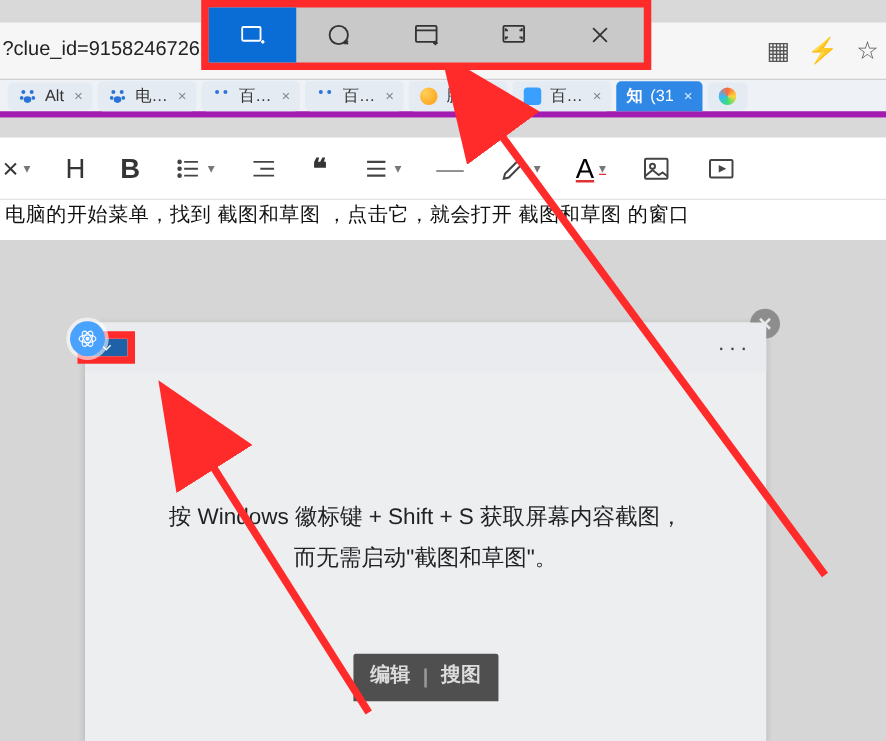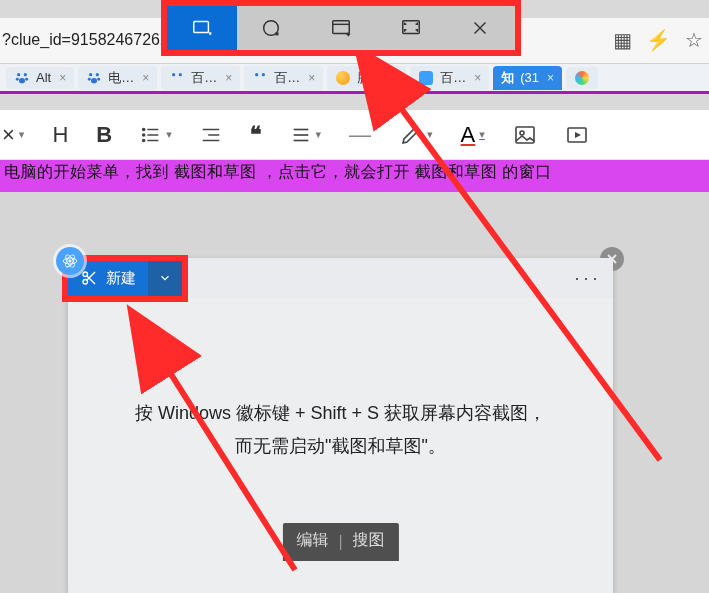--- a/index.html
+++ b/index.html
@@ -51,21 +51,21 @@
     display: flex; gap: 14px;
     color: #555;
   }
   .browser-right-icons span { font-size: 20px; }
 
   
   .tab-strip {
     position: absolute;
     left: 0; top: 64px; width: 709px; height: 30px;
     background: #eef2f6;
-    border-bottom: 3px solid #a21caf;
+    border-bottom: 5px solid #a21caf;
     display: flex;
     align-items: center;
     gap: 4px;
     padding-left: 6px;
     z-index: 2;
   }
   .tab {
     display: flex; align-items: center; gap: 6px;
     padding: 3px 8px;
     font-size: 13px;
@@ -93,21 +93,21 @@
   }
   .edbtn { color:#353535; font-size: 22px; display:flex; align-items:center; gap:2px;}
   .edbtn .caret { font-size:11px; color:#777; margin-left:2px;}
   .edbtn.quote{font-weight:bold;}
   .edbtn.brush svg, .edbtn.pic svg, .edbtn.vid svg{width:24px;height:24px;stroke:#444;fill:none;stroke-width:1.6;}
 
   
   .body-text {
     position: absolute;
     left: 0; top: 160px; width: 709px; height: 32px;
-    background: #d946ef;
+    background: #ffffff;
     font-size: 16px;
     color: #111;
     padding: 2px 4px;
     letter-spacing: 0.5px;
     white-space: nowrap;
   }
 
   
   .grey-rest {
     position: absolute; left:0; top:192px; width:709px; height:401px;
@@ -161,21 +161,21 @@
   .snip-body p { font-size: 18px; color:#222; line-height:1.8; }
 
   
   .bottom-pill {
     position:absolute;
     left: 50%; bottom: 0; transform: translateX(-50%);
     background:#4f4f4f; color:#ddd;
     font-size:16px;
     padding:7px 14px 10px;
     border-radius:2px 2px 0 0;
-    display:flex; gap:10px; align-items:flex-end;
+    display:flex; gap:10px; align-items:flex-end;font-weight:bold;
   }
   .bottom-pill .divider{color:#9a9a9a;}
 
   
   .close-circle {
     position:absolute;
     right:-11px; top:-11px;
     width:24px;height:24px;border-radius:50%;
     background:#8d8d8d; display:flex;align-items:center;justify-content:center;
   }
@@ -387,29 +387,20 @@
     <div style="position:relative">
       <div class="atom-badge">
         <svg viewBox="0 0 24 24">
             <ellipse cx="12" cy="12" rx="9" ry="4"></ellipse>
             <ellipse cx="12" cy="12" rx="9" ry="4" transform="rotate(60 12 12)"></ellipse>
             <ellipse cx="12" cy="12" rx="9" ry="4" transform="rotate(-60 12 12)"></ellipse>
             <circle cx="12" cy="12" r="1.5" fill="#fff"></circle>
           </svg>
       </div>
       <div class="new-btn-wrap">
-        <div class="new-btn">
-          <svg viewBox="0 0 24 24">
-              <circle cx="7" cy="7" r="3"></circle>
-              <circle cx="7" cy="17" r="3"></circle>
-              <line x1="9" y1="9" x2="20" y2="20"></line>
-              <line x1="9" y1="15" x2="20" y2="4"></line>
-            </svg>
-          <span>新建</span>
-        </div>
         <div class="new-chevron">
           <svg viewBox="0 0 24 24">
               <polyline points="6 9 12 15 18 9"></polyline>
             </svg>
         </div>
       </div>
     </div>
     <span class="more-dots">···</span>
   </div>
   <div class="snip-body">

